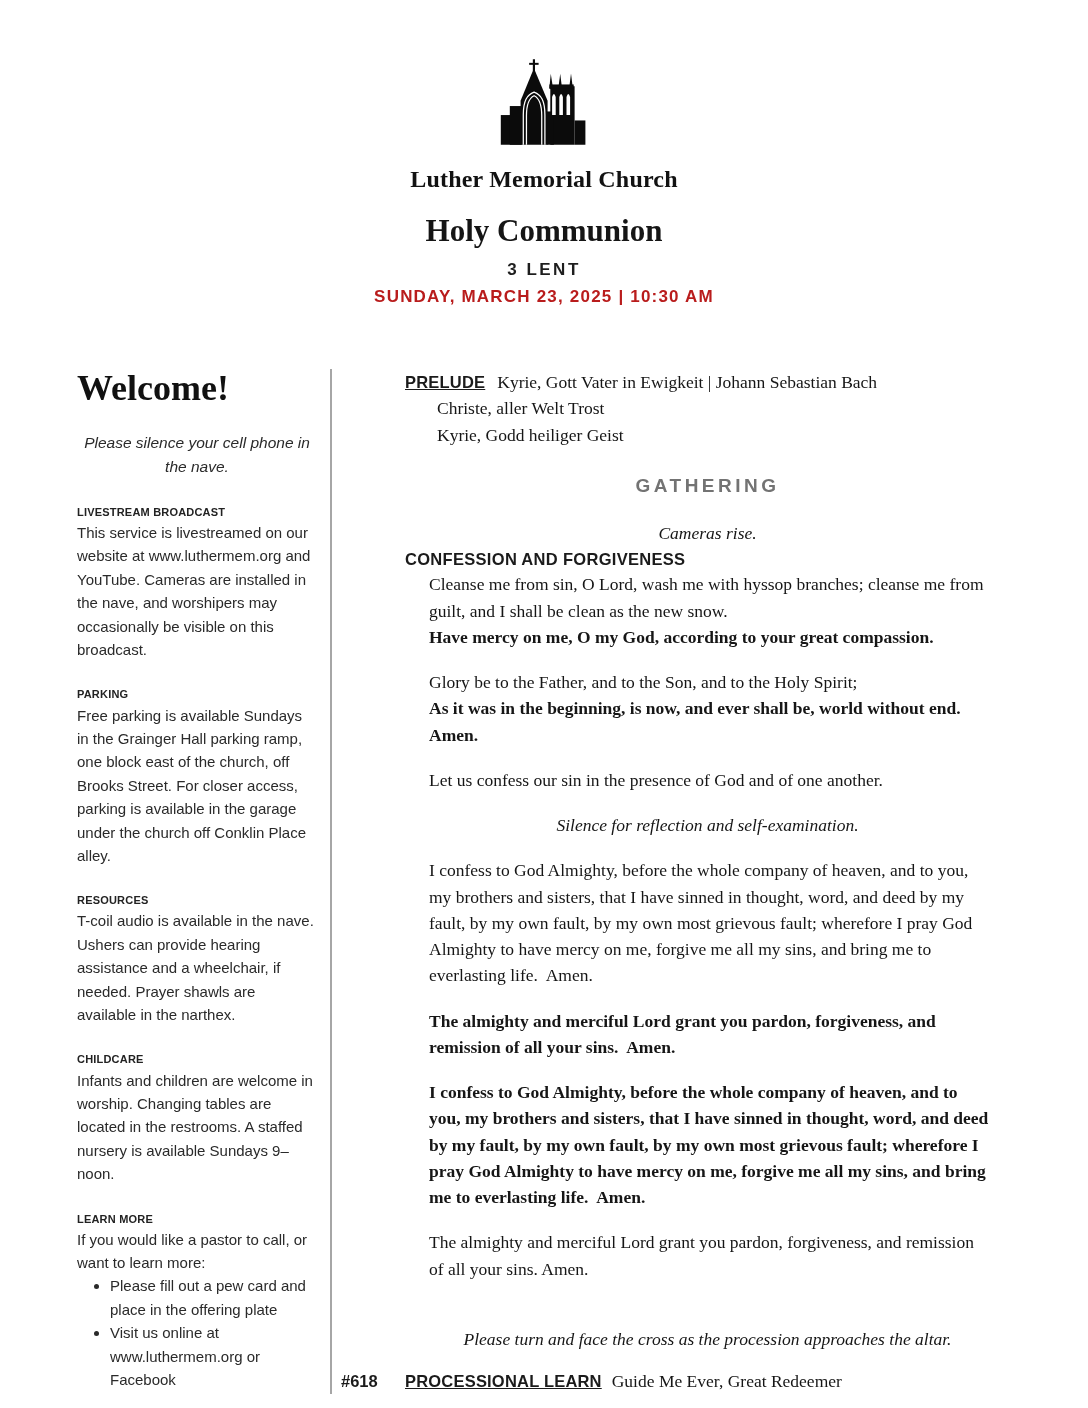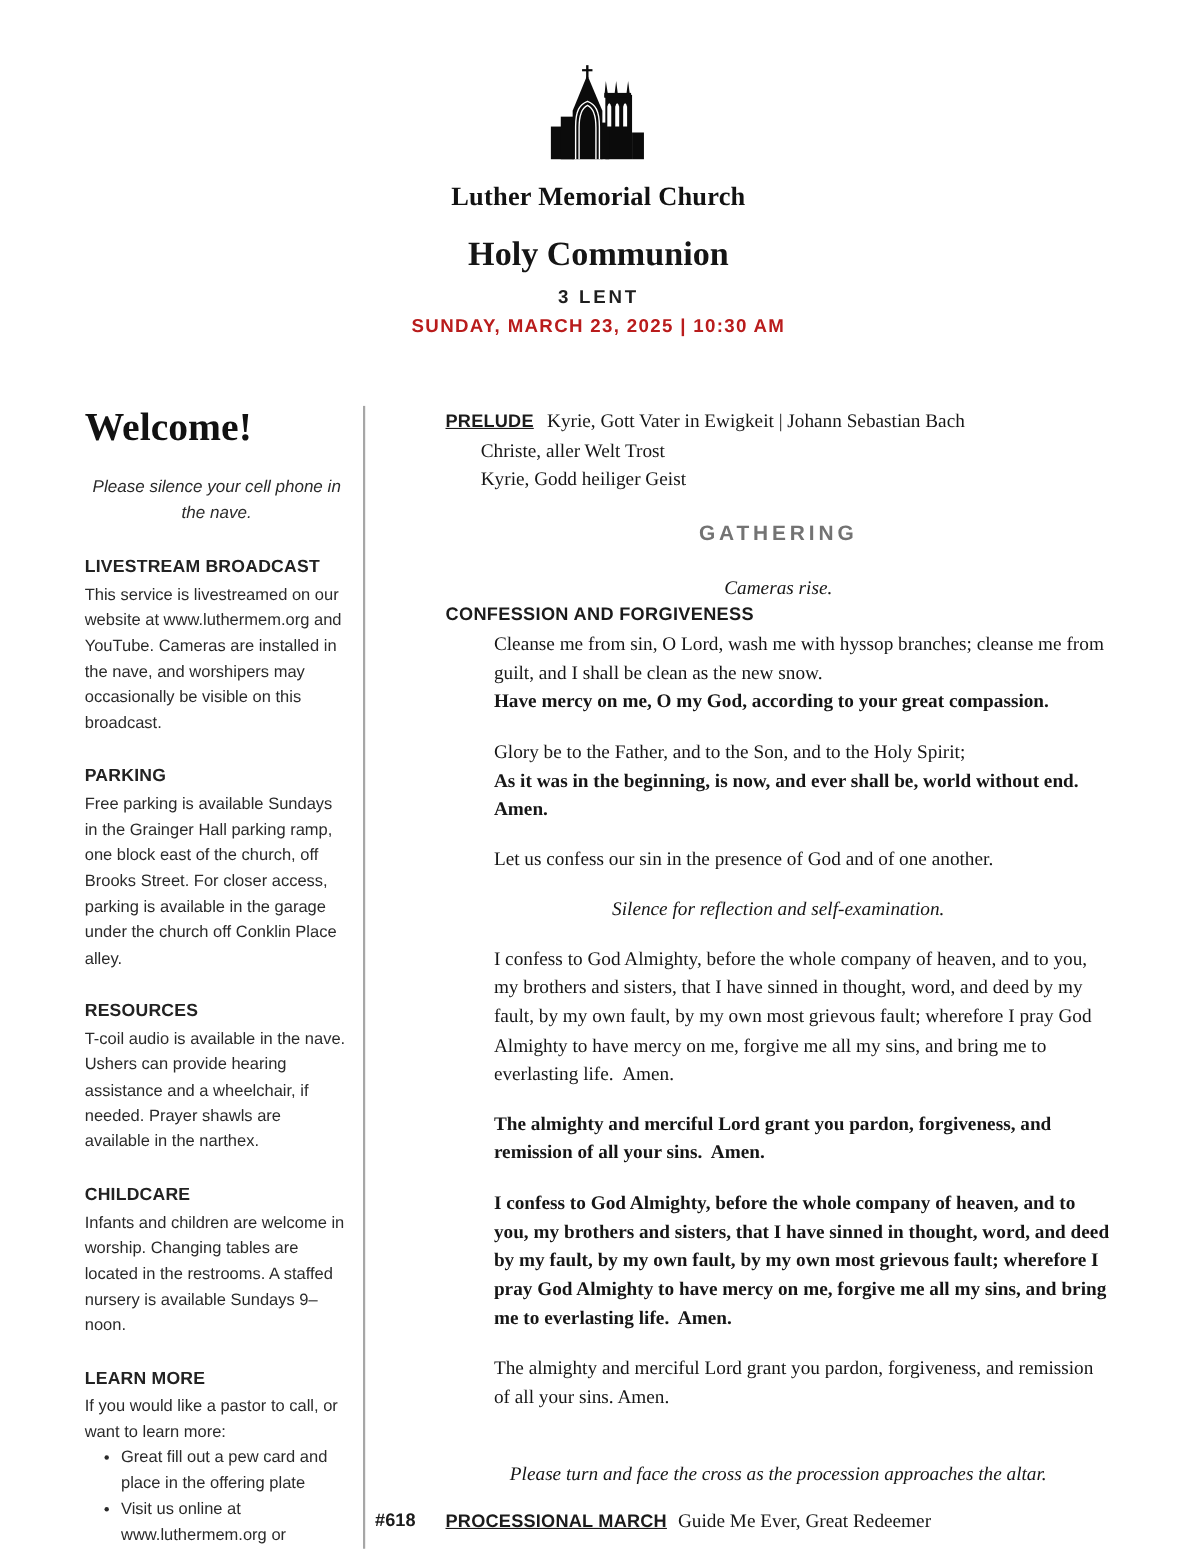--- a/index.html
+++ b/index.html
@@ -43,21 +43,21 @@
 
   
   .sidebar { width: 240px; flex: none; font-size: 15px; line-height: 1.56; color: #2a2a2a; }
   .welcome-title {
     font-family: "Liberation Serif", "DejaVu Serif", serif;
     font-weight: 700; font-size: 36px; color: #111;
     margin: 0 0 22px 0; line-height: 1.1;
   }
   .notice { font-style: italic; font-size: 15.5px; margin: 0 0 10px 0; }
   .sb-section { margin-top: 25px; }
-  .sb-heading { font-weight: 700; font-size: 16px; color: #222; letter-spacing: 0.2px; }
+  .sb-heading { font-weight: 700; font-size: 11px; color: #222; letter-spacing: 0.2px; }
   .sb-body { margin: 0; }
   .sb-bullets { margin: 0; padding-left: 33px; }
   .sb-bullets li { padding-left: 0; }
 
   
   .divider { width: 2px; background: #a6a6a6; margin-left: 13px; flex: none; }
 
   
   .main {
     flex: 1; padding-left: 73px; position: relative;
@@ -74,21 +74,21 @@
     text-align: center;
     font-family: "Liberation Sans", "DejaVu Sans", sans-serif;
     font-weight: 700; font-size: 19px; letter-spacing: 3.5px;
     color: #737373; margin: 24px 0 20px 0;
   }
   .rubric { font-style: italic; text-align: center; }
   .lit-heading {
     font-family: "Liberation Sans", "DejaVu Sans", sans-serif;
     font-weight: 700; font-size: 16.5px; color: #1b1b1b; letter-spacing: 0.3px;
   }
-  .para { margin: 0 0 0 44px; max-width: 562px; white-space: pre-wrap; }
+  .para { margin: 0 0 0 24px; max-width: 562px; white-space: pre-wrap; }
   .bold { font-weight: 700; }
   .gap { margin-top: 19px; }
   .biggap { margin-top: 44px; }
   .hymn-line { position: relative; margin-top: 5px; }
   .hymn-number {
     position: absolute; left: -64px; top: 1px;
     font-family: "Liberation Sans", "DejaVu Sans", sans-serif;
     font-weight: 700; font-size: 16.5px; color: #1b1b1b;
   }
   .hymn-title { margin-left: 10px; }
@@ -163,21 +163,21 @@
 
       <div class="sb-section">
         <div class="sb-heading">CHILDCARE</div>
         <p class="sb-body">Infants and children are welcome in worship. Changing tables are located in the restrooms. A staffed nursery is available Sundays 9–noon.</p>
       </div>
 
       <div class="sb-section">
         <div class="sb-heading">LEARN MORE</div>
         <p class="sb-body">If you would like a pastor to call, or want to learn more:</p>
         <ul class="sb-bullets">
-          <li>Great fill out a pew card and place in the offering plate</li>
+          <li>Please fill out a pew card and place in the offering plate</li>
           <li>Visit us online at www.luthermem.org or Facebook</li>
         </ul>
       </div>
     </div>
 
     <div class="divider"></div>
 
     <div class="main">
 
       <div class="prelude-line">
@@ -205,18 +205,18 @@
 
       <p class="para bold gap">The almighty and merciful Lord grant you pardon, forgiveness, and remission of all your sins.  Amen.</p>
 
       <p class="para bold gap">I confess to God Almighty, before the whole company of heaven, and to you, my brothers and sisters, that I have sinned in thought, word, and deed by my fault, by my own fault, by my own most grievous fault; wherefore I pray God Almighty to have mercy on me, forgive me all my sins, and bring me to everlasting life.  Amen.</p>
 
       <p class="para gap">The almighty and merciful Lord grant you pardon, forgiveness, and remission of all your sins. Amen.</p>
 
       <p class="rubric biggap" style="margin-bottom:16px;">Please turn and face the cross as the procession approaches the altar.</p>
 
       <div class="hymn-line">
-        <span class="hymn-number">#618</span><span class="sans-label">PROCESSIONAL MARCH</span><span class="hymn-title">Guide Me Ever, Great Redeemer</span>
+        <span class="hymn-number">#618</span><span class="sans-label">PROCESSIONAL LEARN</span><span class="hymn-title">Guide Me Ever, Great Redeemer</span>
       </div>
 
     </div>
   </div>
 </div>
 
 </body></html>

